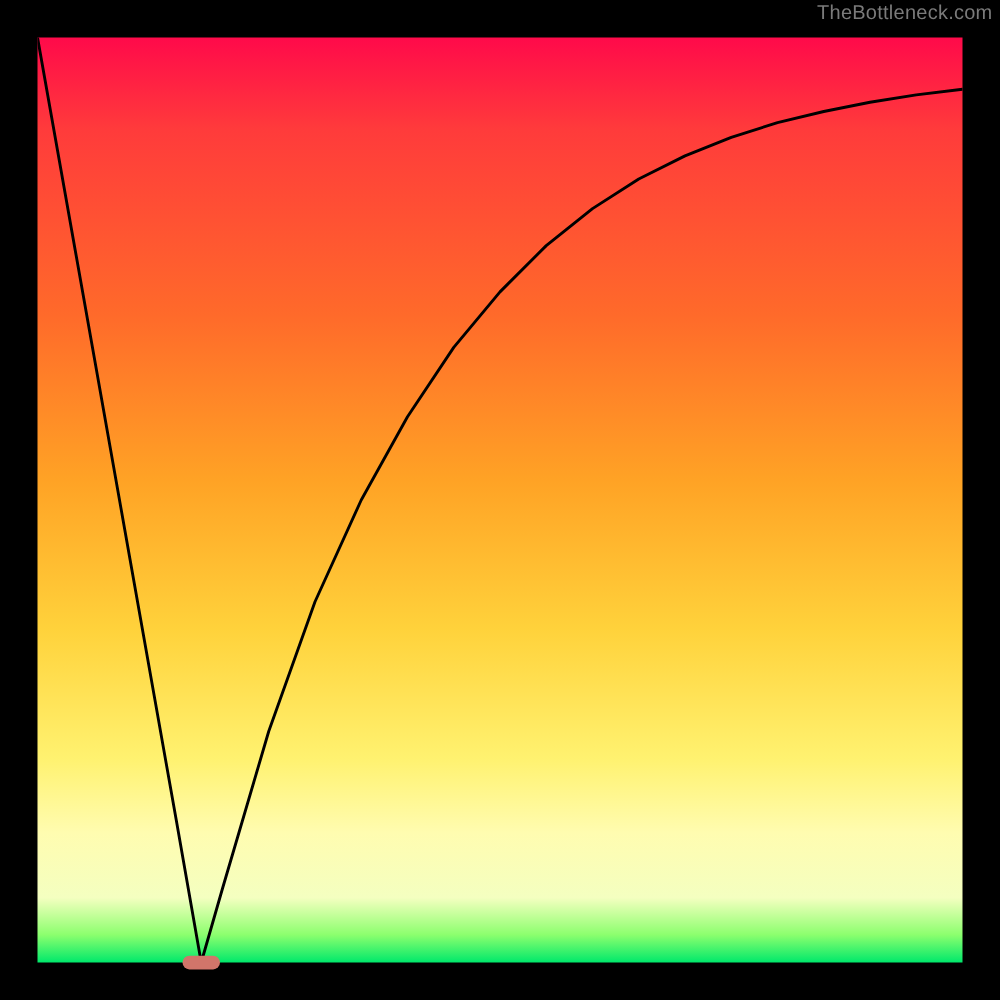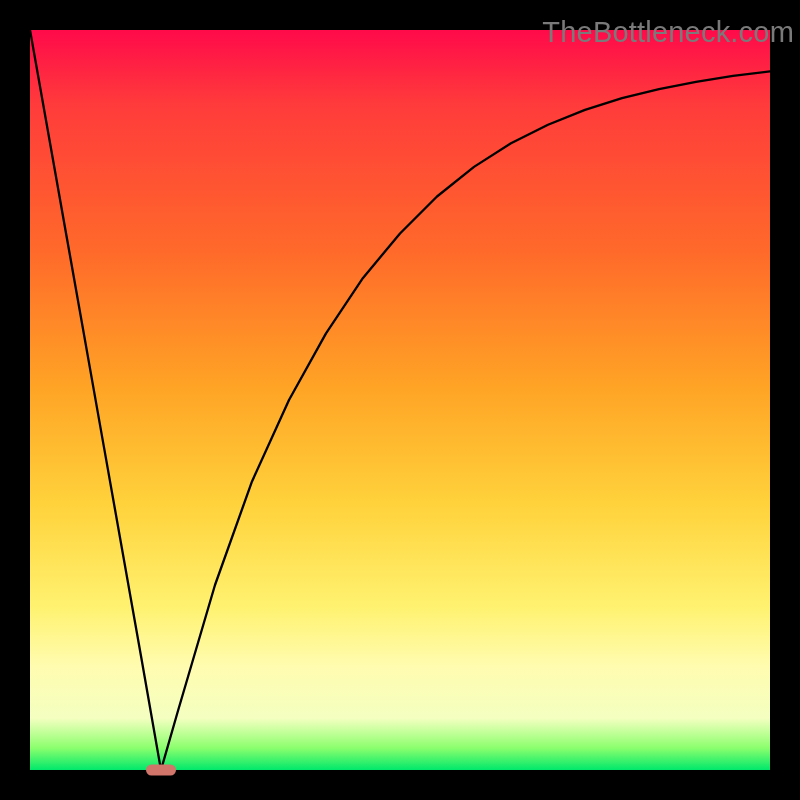--- a/index.html
+++ b/index.html
@@ -32,24 +32,24 @@
       #ffd23b 64%,
       #fff270 78%,
       #fffcb0 86%,
       #f4ffc0 93%,
       #8cff6e 97%,
       #00e86b 100%
     );
   }
   .watermark {
     position: absolute;
-    top: 16px;
+    top: 2px;
     right: 6px;
     color: #7a7a7a;
-    font-size: 29px;
+    font-size: 16px;
     font-weight: 400;
     letter-spacing: 0.2px;
     z-index: 5;
   }
   svg.curve {
     position: absolute;
     left: 0;
     top: 0;
     width: 740px;
     height: 740px;

